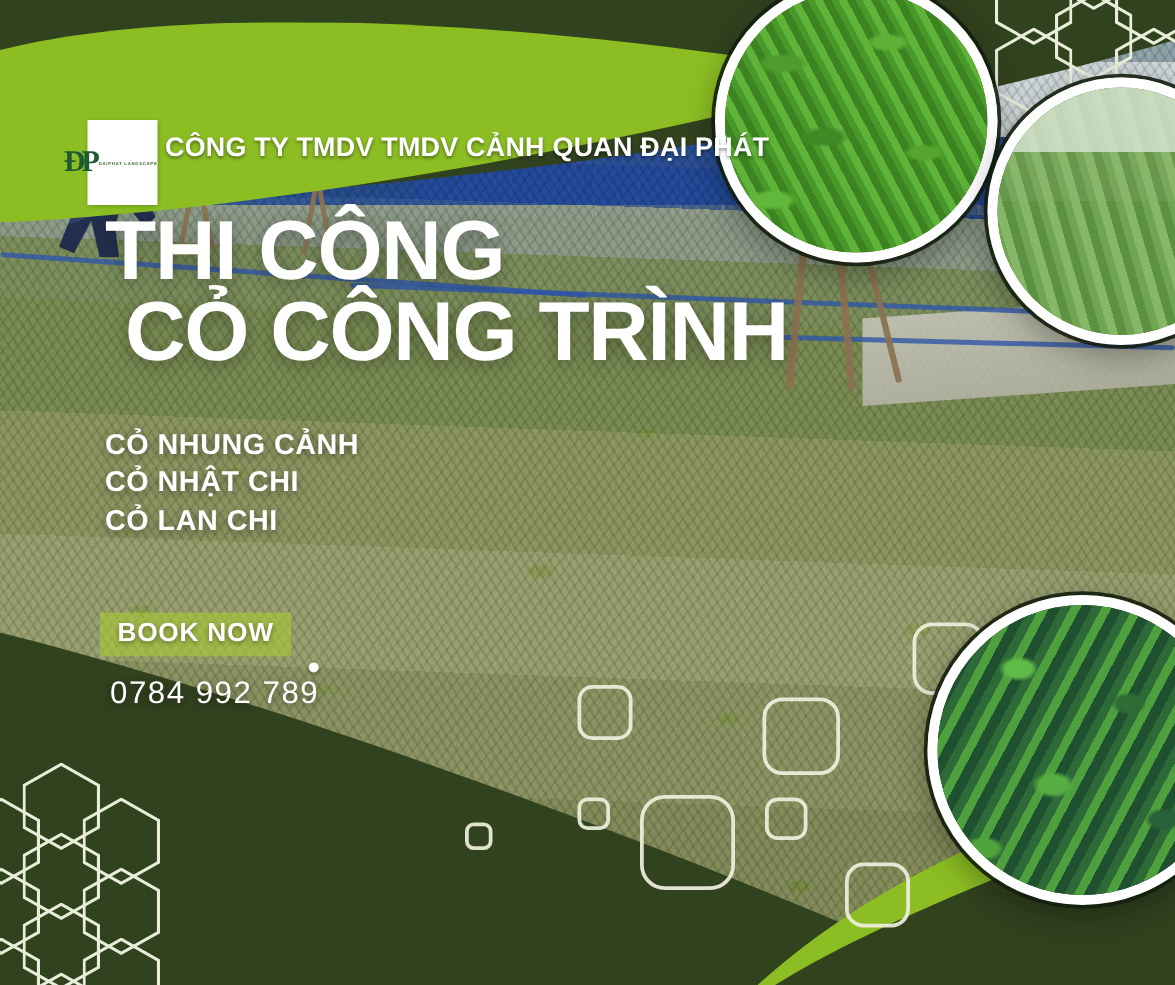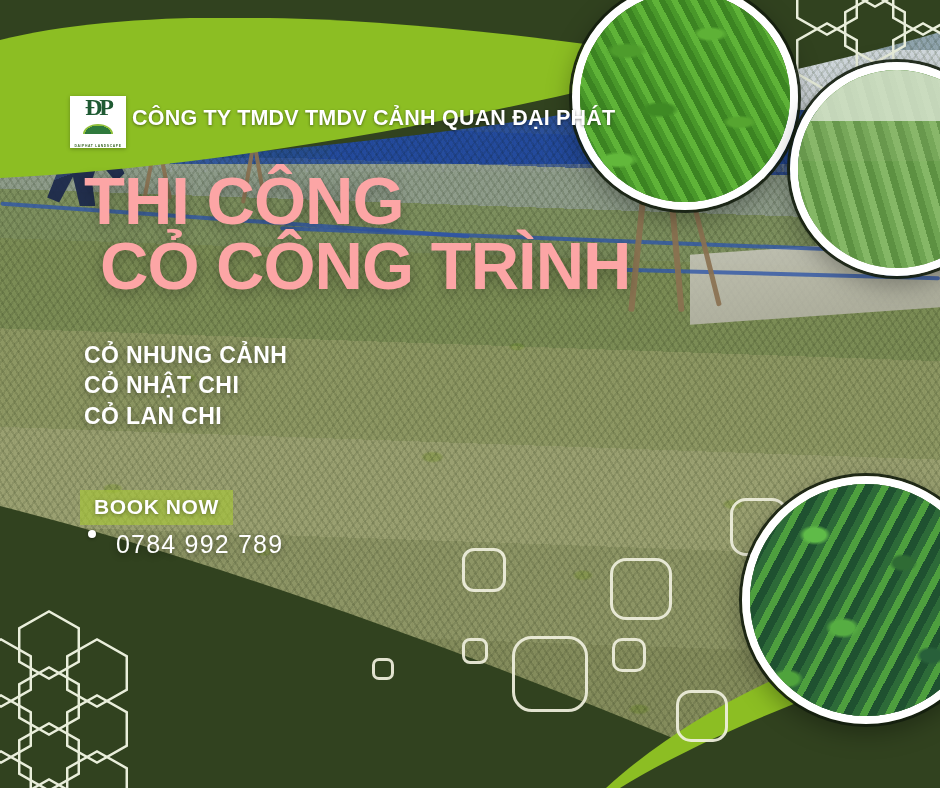--- a/index.html
+++ b/index.html
@@ -161,23 +161,23 @@
       radial-gradient(ellipse 20px 13px at 66% 34%, #2f6b34 0 48%, transparent 72%),
       radial-gradient(ellipse 24px 15px at 40% 62%, #56ad42 0 48%, transparent 72%),
       radial-gradient(ellipse 21px 13px at 78% 74%, #28603a 0 48%, transparent 72%),
       radial-gradient(ellipse 23px 14px at 16% 84%, #4fa33c 0 48%, transparent 72%),
       repeating-linear-gradient(118deg,#2d6a38 0 7px,#4e9f3e 7px 14px,#1f5130 14px 22px),
       #35743a;
   }
 
   
   .logo-badge{
-    position:absolute;left:70px;top:96px;width:56px;height:52px;
-    background:#ffffff;display:flex;flex-direction:column;
-    align-items:center;justify-content:space-between;gap:1px;
+    position:absolute;left:70px;top:96px;width:56px;height:68px;
+    background:#ffffff;display:flex;flex-direction:row;
+    align-items:center;justify-content:flex-end;gap:1px;
     box-shadow:0 1px 4px rgba(0,0,0,.28);
   }
   .logo-mark{
     font-family:"Liberation Serif", serif;
     font-size:24px;line-height:22px;font-weight:700;color:#1f5a33;letter-spacing:-3px;
   }
   .logo-hill{
     width:30px;height:10px;
     background:radial-gradient(ellipse at 50% 100%, #2f7a3d 0 60%, #8fbf3a 60% 100%);
     border-radius:50% 50% 0 0 / 100% 100% 0 0;
@@ -189,21 +189,21 @@
   }
 
   .company{
     position:absolute;left:132px;top:106px;
     color:#ffffff;font-size:21.5px;font-weight:700;letter-spacing:.2px;
     text-shadow:0 1px 3px rgba(0,0,0,.45);white-space:nowrap;
   }
 
   .headline{
     position:absolute;left:84px;top:172px;
-    color:#fca5a5;font-weight:700;line-height:.88;
+    color:#ffffff;font-weight:700;line-height:.88;
     letter-spacing:-1px;
     text-shadow:0 3px 14px rgba(0,0,0,.32);
   }
   .headline .l1{display:block;font-size:67px;}
   .headline .l2{display:block;font-size:67px;margin-top:6px;margin-left:16px;}
 
   .serv{
     position:absolute;left:84px;top:340px;
     color:#ffffff;font-weight:700;line-height:1.32;
     font-size:23px;letter-spacing:.4px;
@@ -216,21 +216,21 @@
     background:rgba(168,200,54,.62);
     color:#ffffff;font-weight:700;font-size:21px;letter-spacing:.6px;
     padding:5px 14px 6px;
     text-shadow:0 1px 4px rgba(0,0,0,.4);
   }
 
   .contact{
     position:absolute;left:88px;top:530px;
     color:#ffffff;
   }
-  .crow{display:flex;align-items:flex-start;gap:20px;margin-top:22px;}
+  .crow{display:flex;align-items:flex-end;gap:2px;margin-top:22px;flex-direction:column;}
   .crow:first-child{margin-top:0;}
   .dot{width:8px;height:8px;border-radius:50%;background:#ffffff;flex:0 0 8px;
        box-shadow:0 1px 3px rgba(0,0,0,.4);}
   .ctext{font-size:25px;font-weight:400;letter-spacing:1.2px;
          text-shadow:0 2px 7px rgba(0,0,0,.45);white-space:nowrap;}
   .ctext.small{font-size:22px;letter-spacing:1px;}
 </style>
 </head>
 <body>
 

